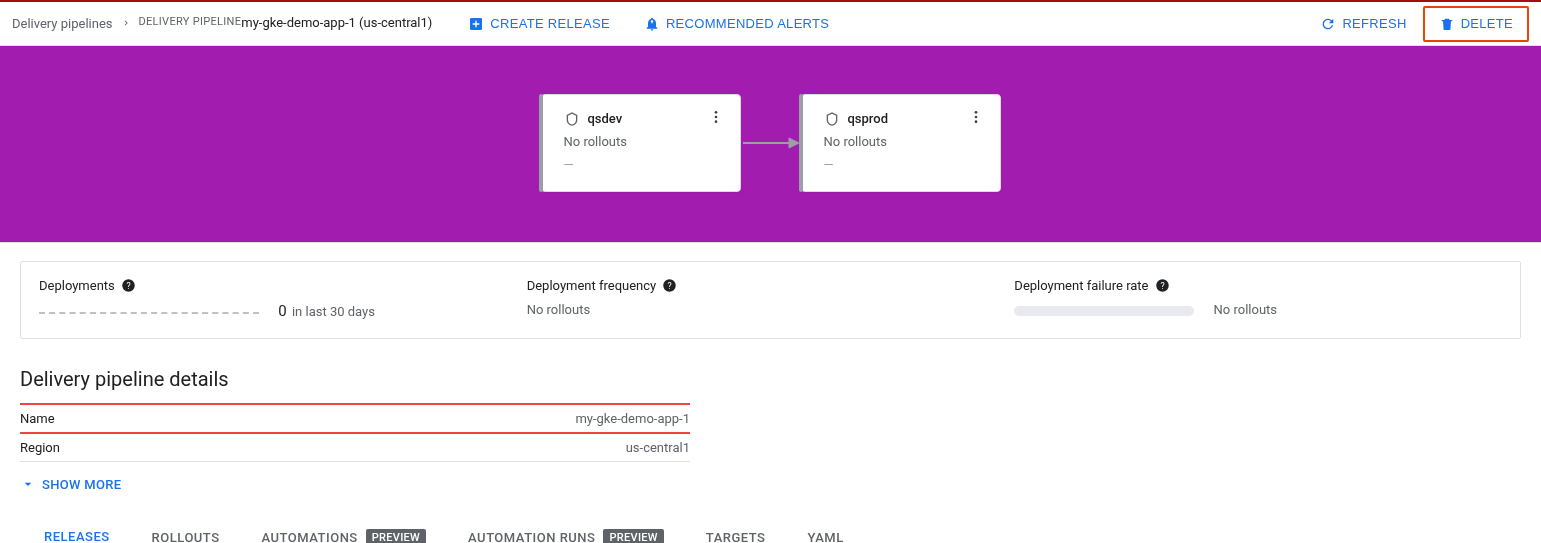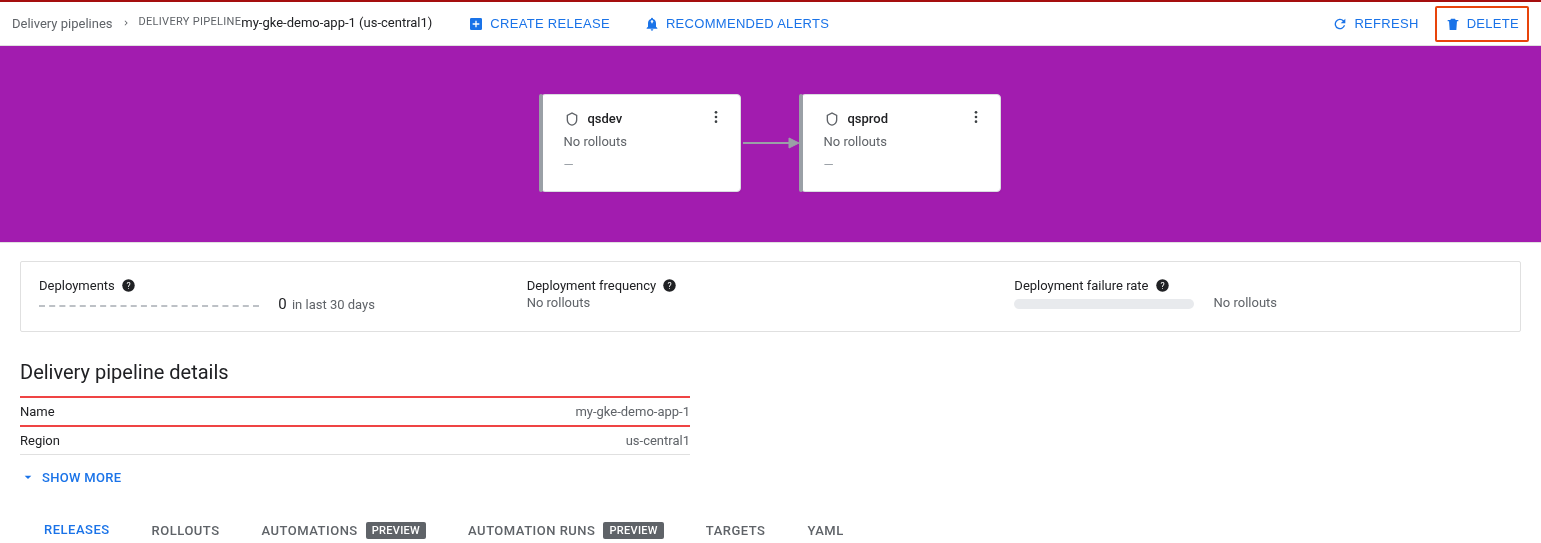--- a/index.html
+++ b/index.html
@@ -33,21 +33,21 @@
     text-transform:uppercase; cursor:pointer; padding:6px 8px; border:none;
     background:none;
   }
   .action-btn svg { width:16px; height:16px; fill:#1a73e8; }
   .header .spacer-left { width:28px; }
   .header .grow { flex:1; }
 
   .delete-box {
     border:2px solid #e8440a;
     border-radius:2px;
-    padding:2px 0;
+    padding:2px 6px;
     margin-left:8px;
   }
 
   
   .graph-area {
     background:#a21caf;
     border-bottom:1px solid #e0e0e0;
     padding:48px 0 50px;
     display:flex; justify-content:center; align-items:center;
   }
@@ -77,21 +77,21 @@
   
   .metrics{
     margin:18px 20px 0;
     border:1px solid #e0e0e0;
     border-radius:2px;
     display:flex;
     padding:16px 18px 18px;
     gap:0;
   }
   .metric{ flex:1; padding-right:24px; }
-  .metric-title{ display:flex; align-items:center; gap:6px; font-size:13px; color:#202124; margin-bottom:2px;}
+  .metric-title{ display:flex; align-items:center; gap:6px; font-size:13px; color:#202124; margin-bottom:9px;}
   .metric-title svg{ width:15px; height:15px; fill:#202124;}
   .spark{ border-bottom:2px dashed #bdc1c6; width:220px; display:inline-block; vertical-align:middle; margin-right:16px;}
   .metric-val-big{ font-size:15px; font-weight:400; color:#202124;}
   .metric-val-sub{ color:#5f6368; font-size:13px; margin-left:2px;}
   .metric-text{ color:#5f6368; font-size:13px;}
   .bar-empty{ display:inline-block; width:180px; height:10px; background:#e8eaed; border-radius:5px; margin-right:16px; vertical-align:middle;}
 
   
   .details{ margin:28px 20px 0; }
   .details h2{ font-size:20px; font-weight:400; color:#202124; margin-bottom:12px;}

